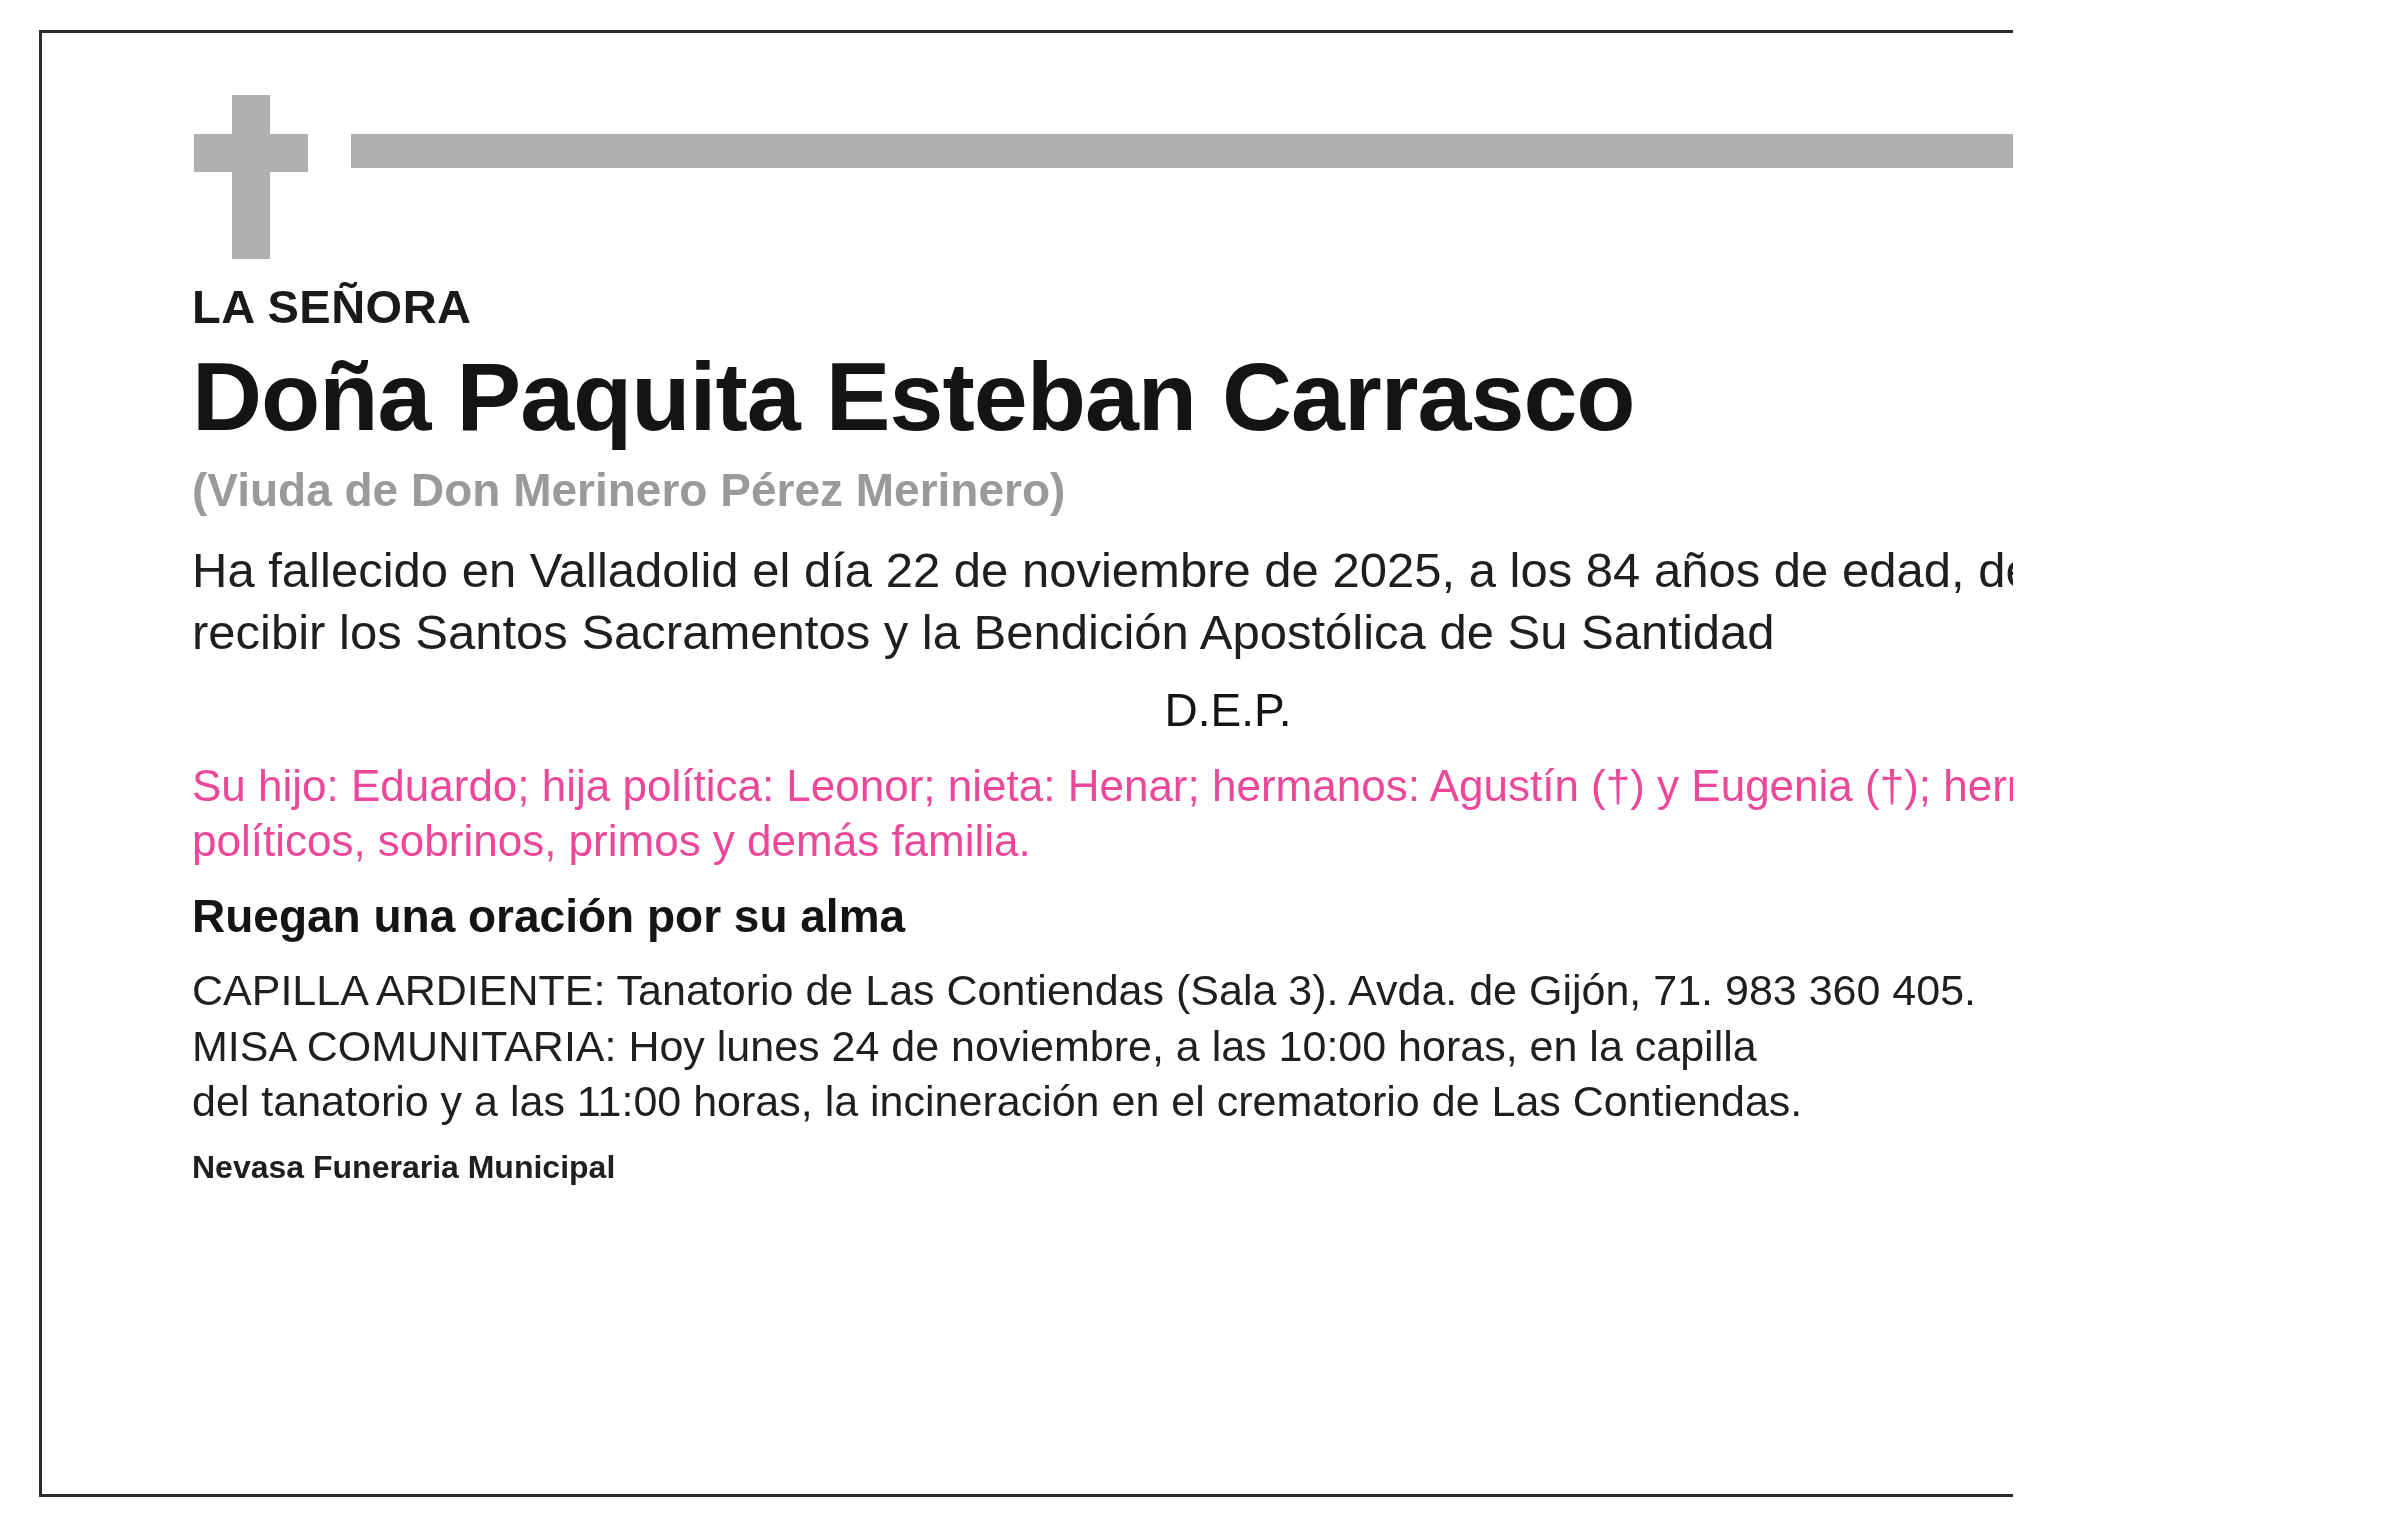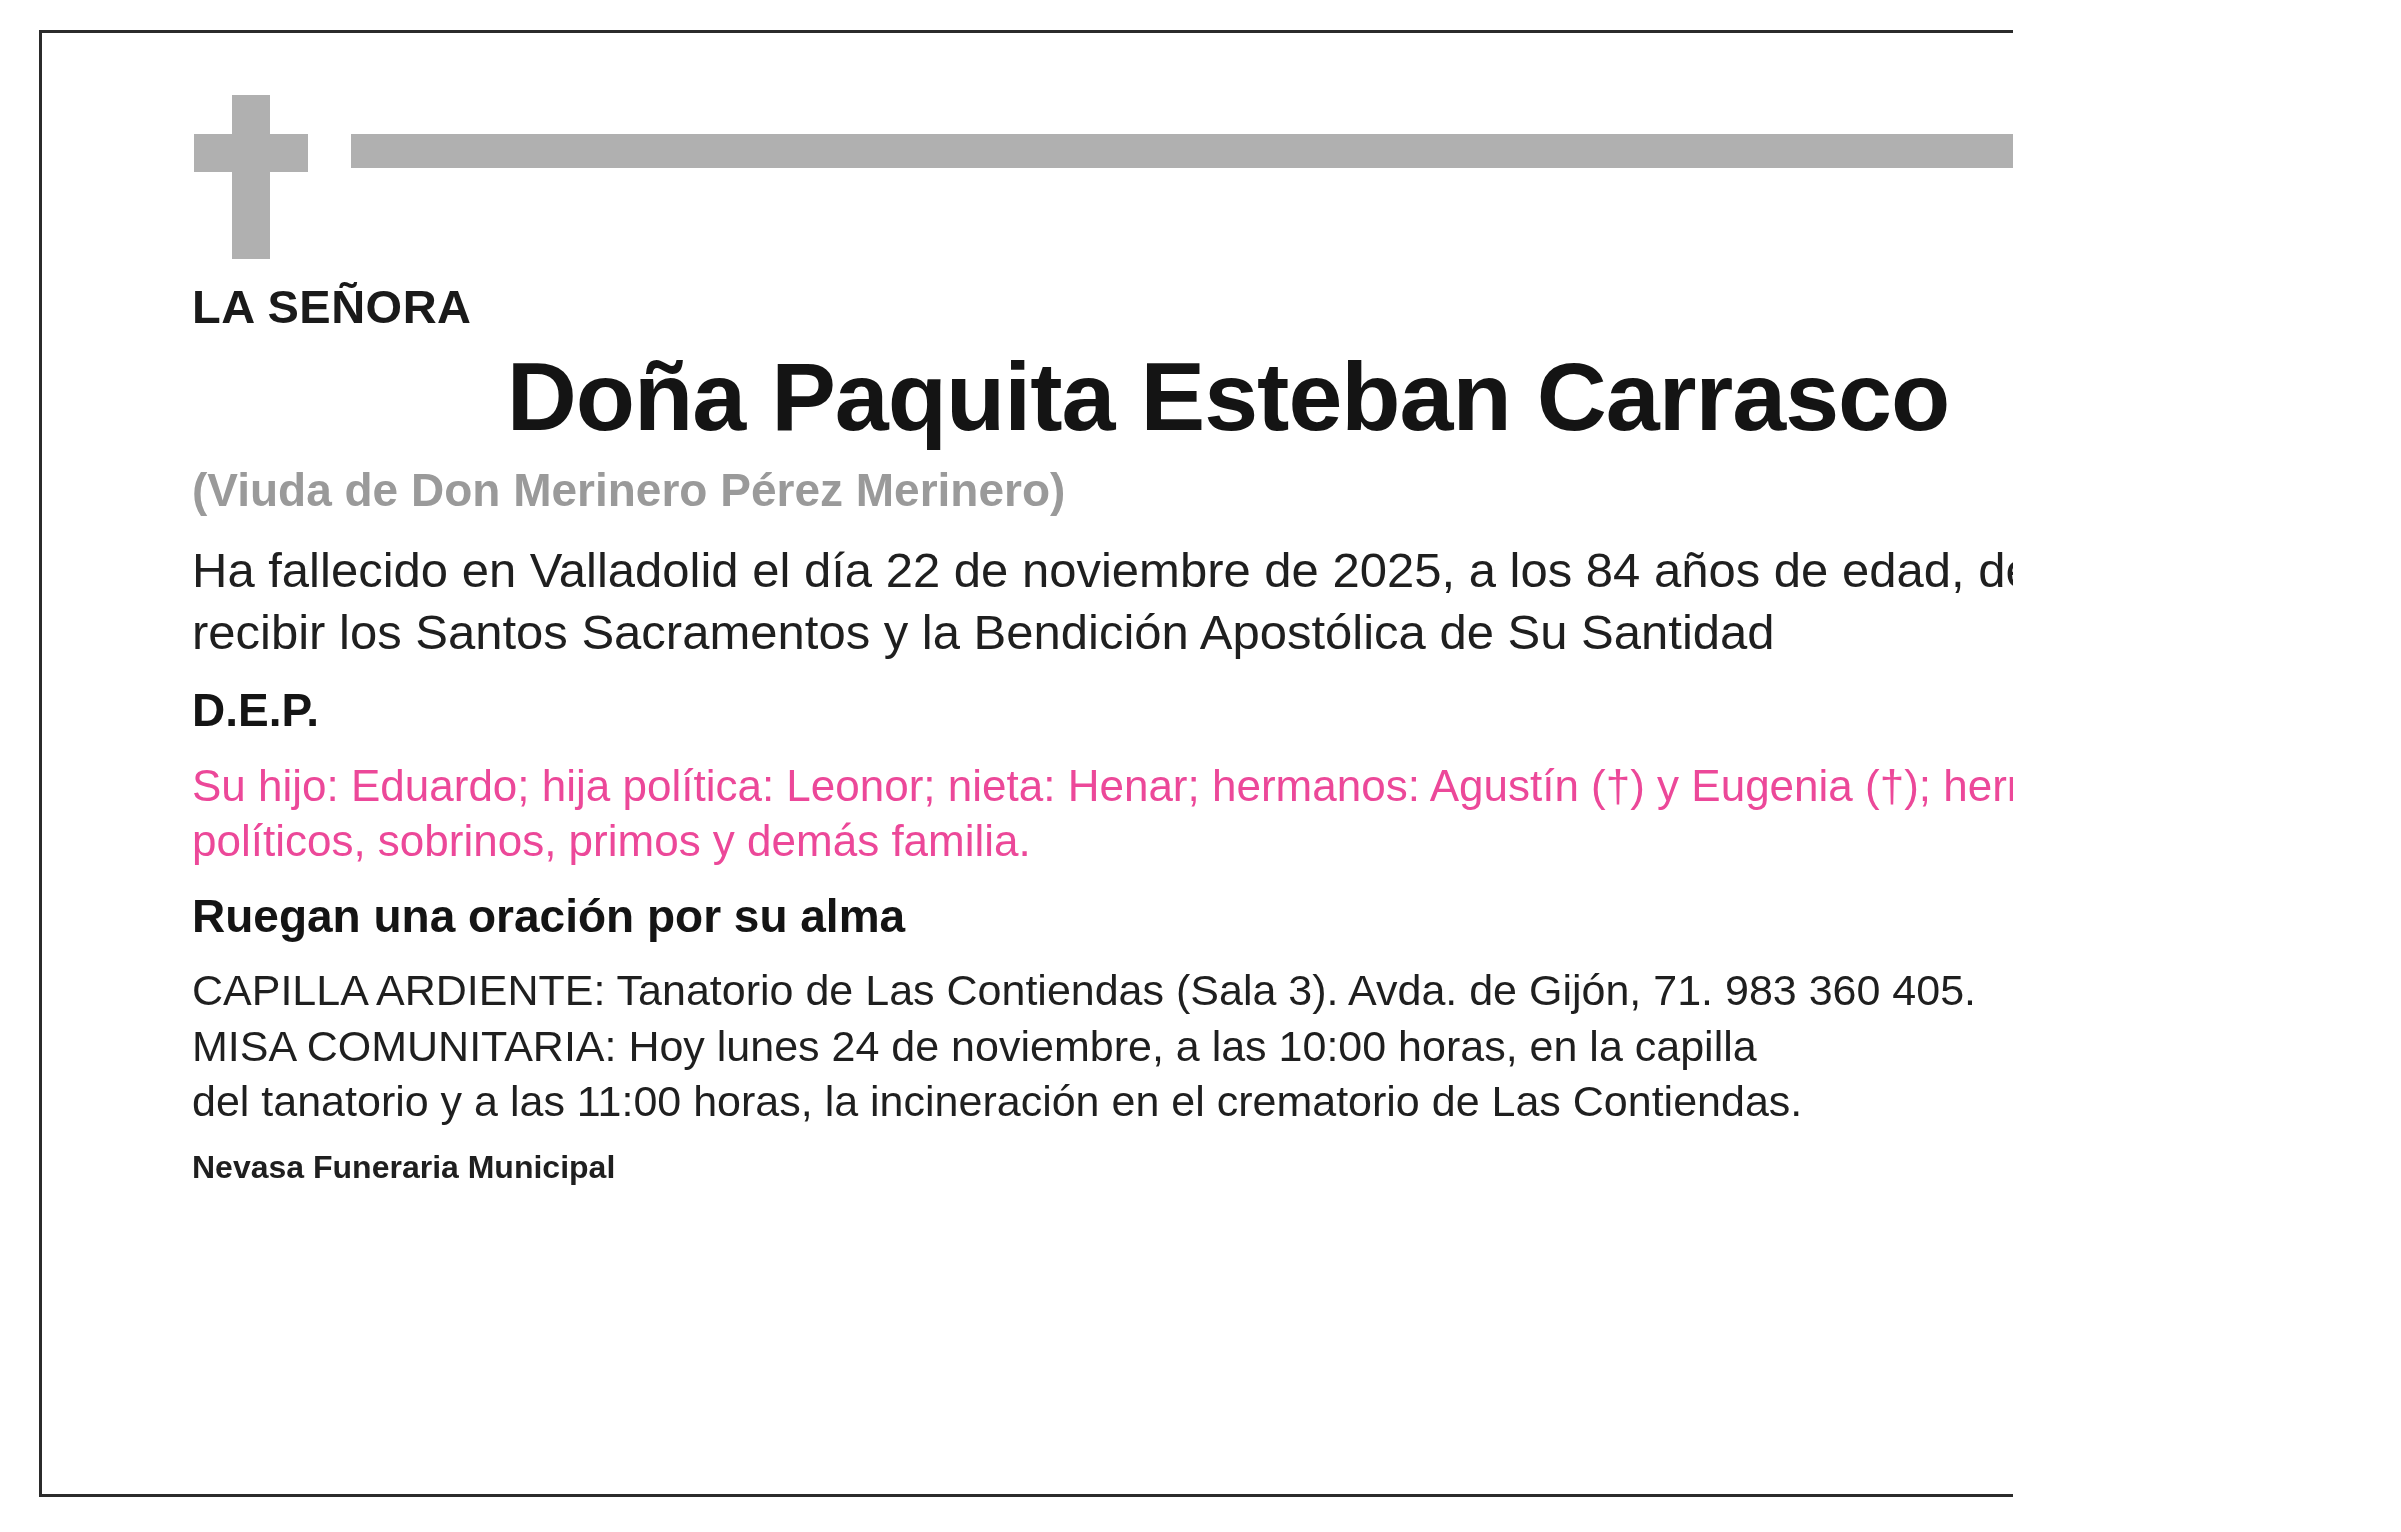--- a/index.html
+++ b/index.html
@@ -90,41 +90,41 @@
     line-height: 1.05;
   }
   .name {
     font-weight: bold;
     font-size: 97px;
     line-height: 1.0;
     letter-spacing: -1px;
     color: #141414;
     margin: 0 0 20px 0;
     white-space: nowrap;
-    text-align: center;
   }
   .spouse {
     font-weight: bold;
     font-size: 46px;
     color: #9a9a9a;
     margin: 0 0 24px 0;
     line-height: 1.1;
   }
   .para {
     font-size: 49px;
     line-height: 1.26;
     color: #1f1f1f;
     margin: 0 0 22px 0;
   }
   .dep {
-    font-weight: bold;
+    font-weight: normal;
     font-size: 46px;
     color: #141414;
     margin: 0 0 22px 0;
     line-height: 1.1;
+    text-align: center;
   }
   .family {
     font-size: 44px;
     line-height: 1.26;
     color: #ec4899;
     margin: 0 0 22px 0;
   }
   .prayer {
     font-weight: bold;
     font-size: 46px;

